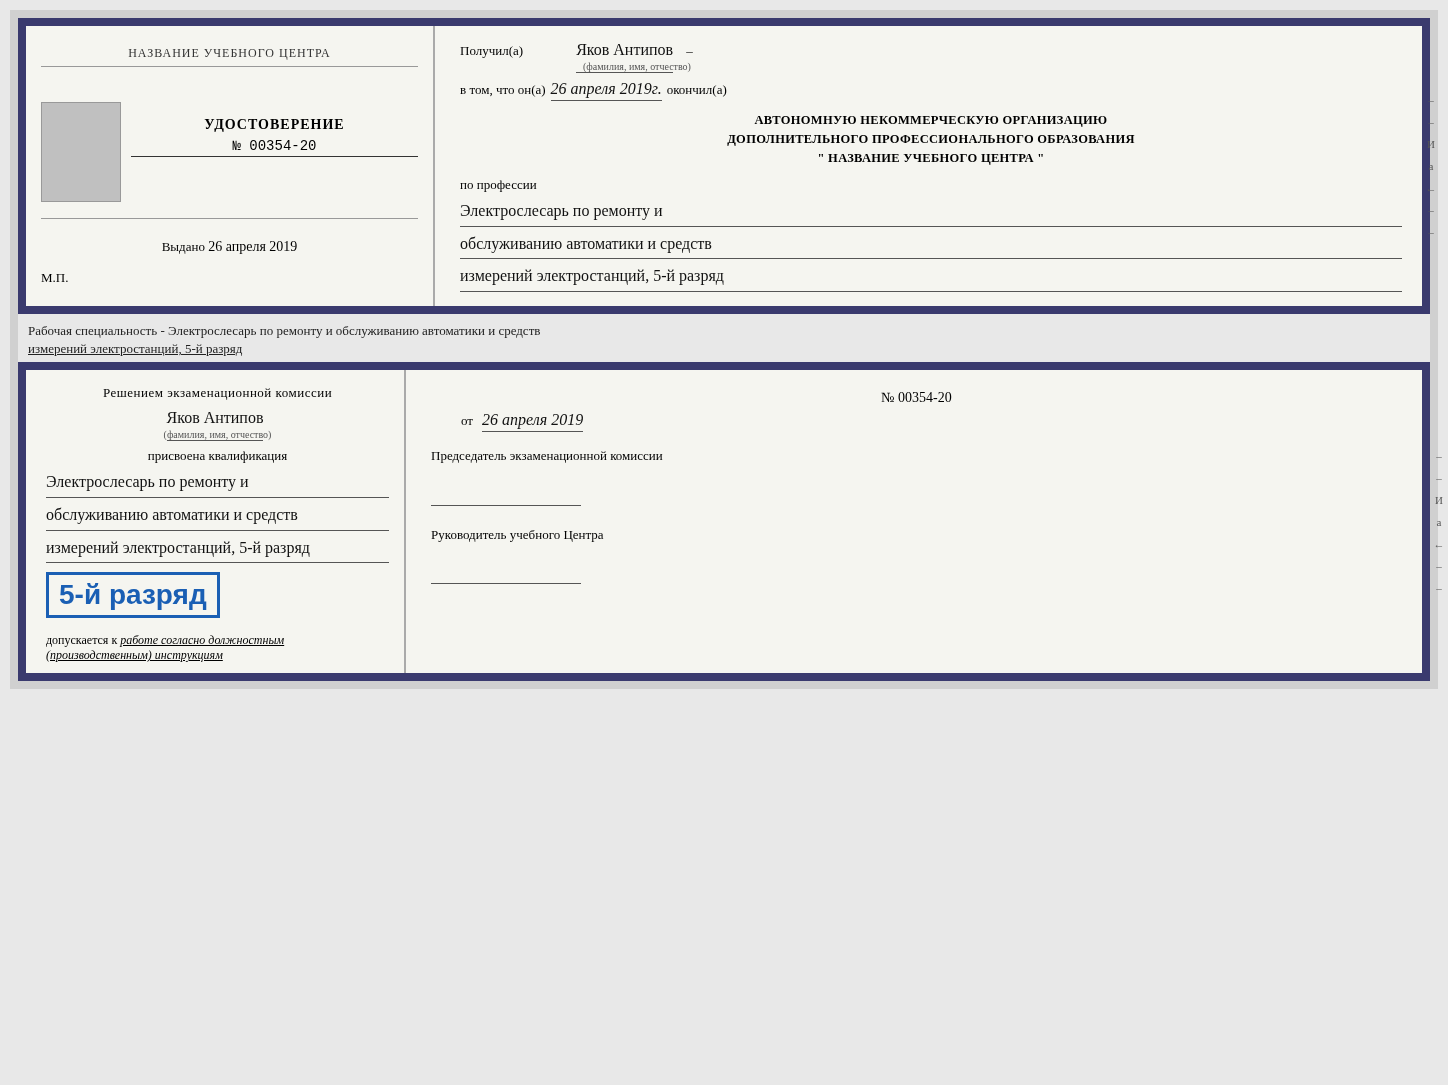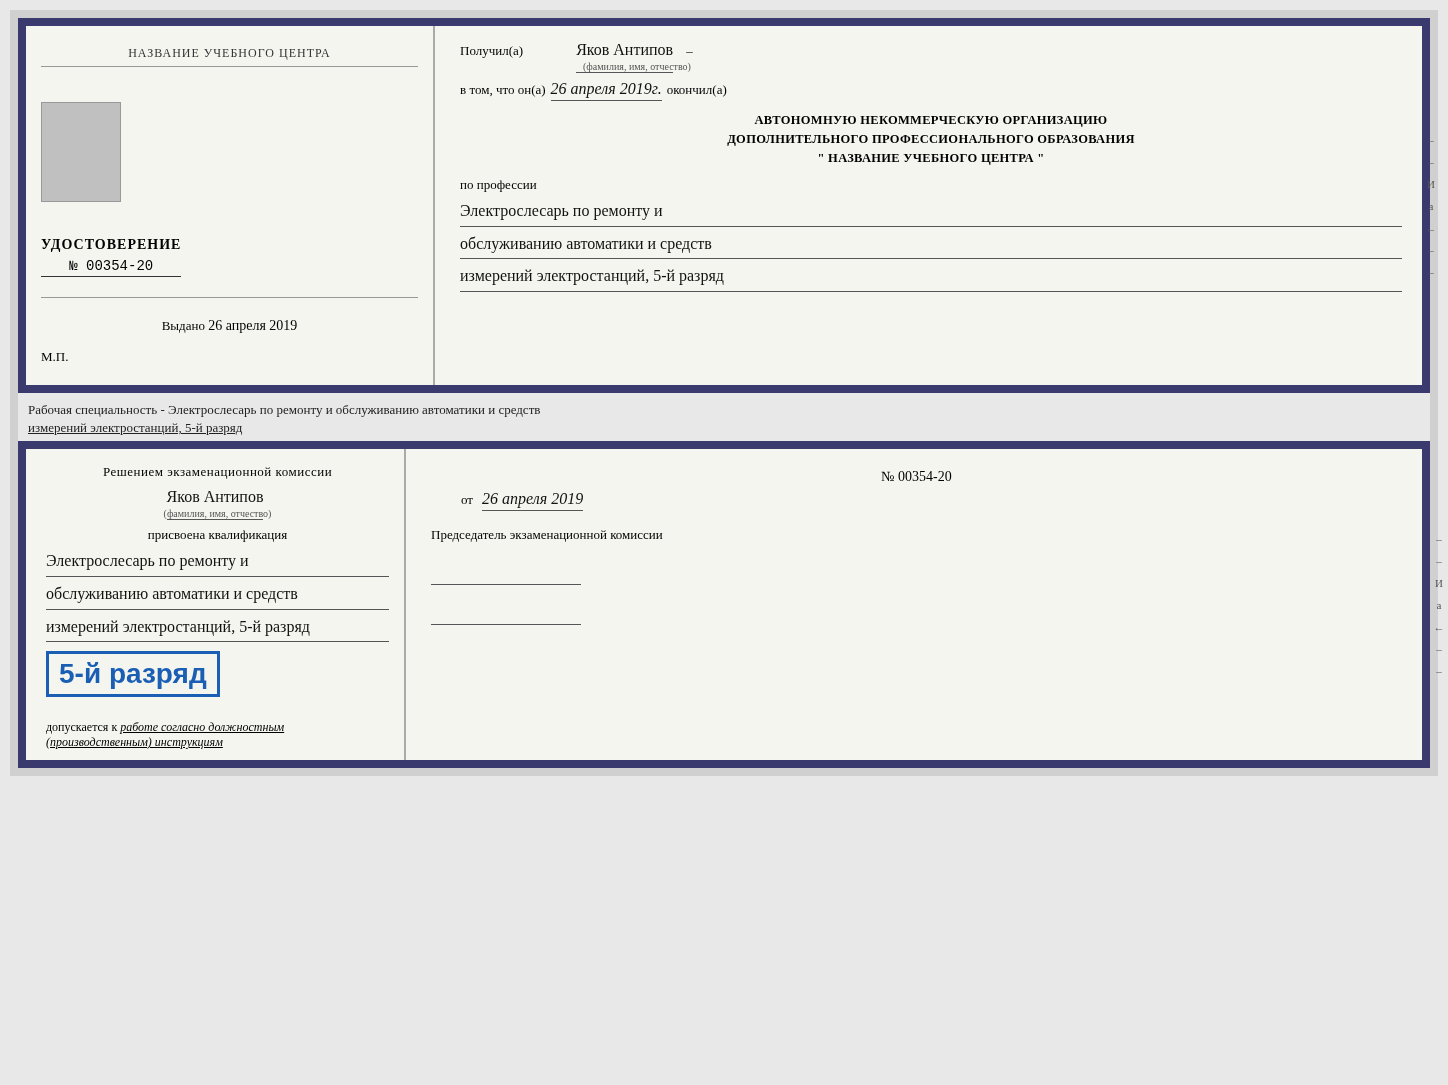--- a/index.html
+++ b/index.html
@@ -247,21 +247,21 @@
 
     .razryad-stamp-text {
       font-size: 28px;
       font-weight: bold;
       color: #1a5fb4;
       font-family: Arial, sans-serif;
     }
 
     .dopuskaetsya {
       font-size: 12px;
-      margin-top: 18px;
+      margin-top: 10px;
     }
 
     .dopusk-italic {
       font-style: italic;
       text-decoration: underline;
     }
 
     
     .osnovanie {
       font-size: 13px;
@@ -316,21 +316,21 @@
 <body>
 
 <div class="page-wrapper">
 
   <div class="top-wrapper">
     <div class="certificate-top">
 
       <div class="cert-left">
         <div class="org-name-placeholder">НАЗВАНИЕ УЧЕБНОГО ЦЕНТРА</div>
 
-        <div style="display:flex; align-items:flex-start; gap:10px; width:100%;flex-direction:column;">
+        <div style="display:flex; align-items:flex-start; gap:10px; width:100%;">
           <div class="photo-placeholder"></div>
           <div class="udostoverenie-block" style="flex:1; text-align:center; margin-top:20px;">
             <div class="udostoverenie-title">УДОСТОВЕРЕНИЕ</div>
             <div class="cert-number">№ 00354-20</div>
           </div>
         </div>
 
         <div style="width:100%; border-bottom:1px solid #999; margin: 10px 0;"></div>
 
         <div class="vudano-block">
@@ -433,20 +433,21 @@
           <span style="margin-right:4px;">от</span>
           <span class="date-handwritten">26 апреля 2019</span>
         </div>
 
         <div class="predsedatel-block">
           <div class="predsedatel-title">Председатель экзаменационной комиссии</div>
           <div class="signature-line"></div>
         </div>
 
         <div class="rukovoditel-block" style="margin-top:20px;">
+          <div class="predsedatel-title">Руководитель учебного Центра</div>
           <div class="signature-line"></div>
         </div>
 
         <div style="position:absolute; right:-18px; top:0; bottom:0; width:18px; display:flex; flex-direction:column; align-items:center; justify-content:center; gap:10px; font-size:11px; color:#555; pointer-events:none;">
           <span>–</span>
           <span>–</span>
           <span>И</span>
           <span>а</span>
           <span>←</span>
           <span>–</span>

